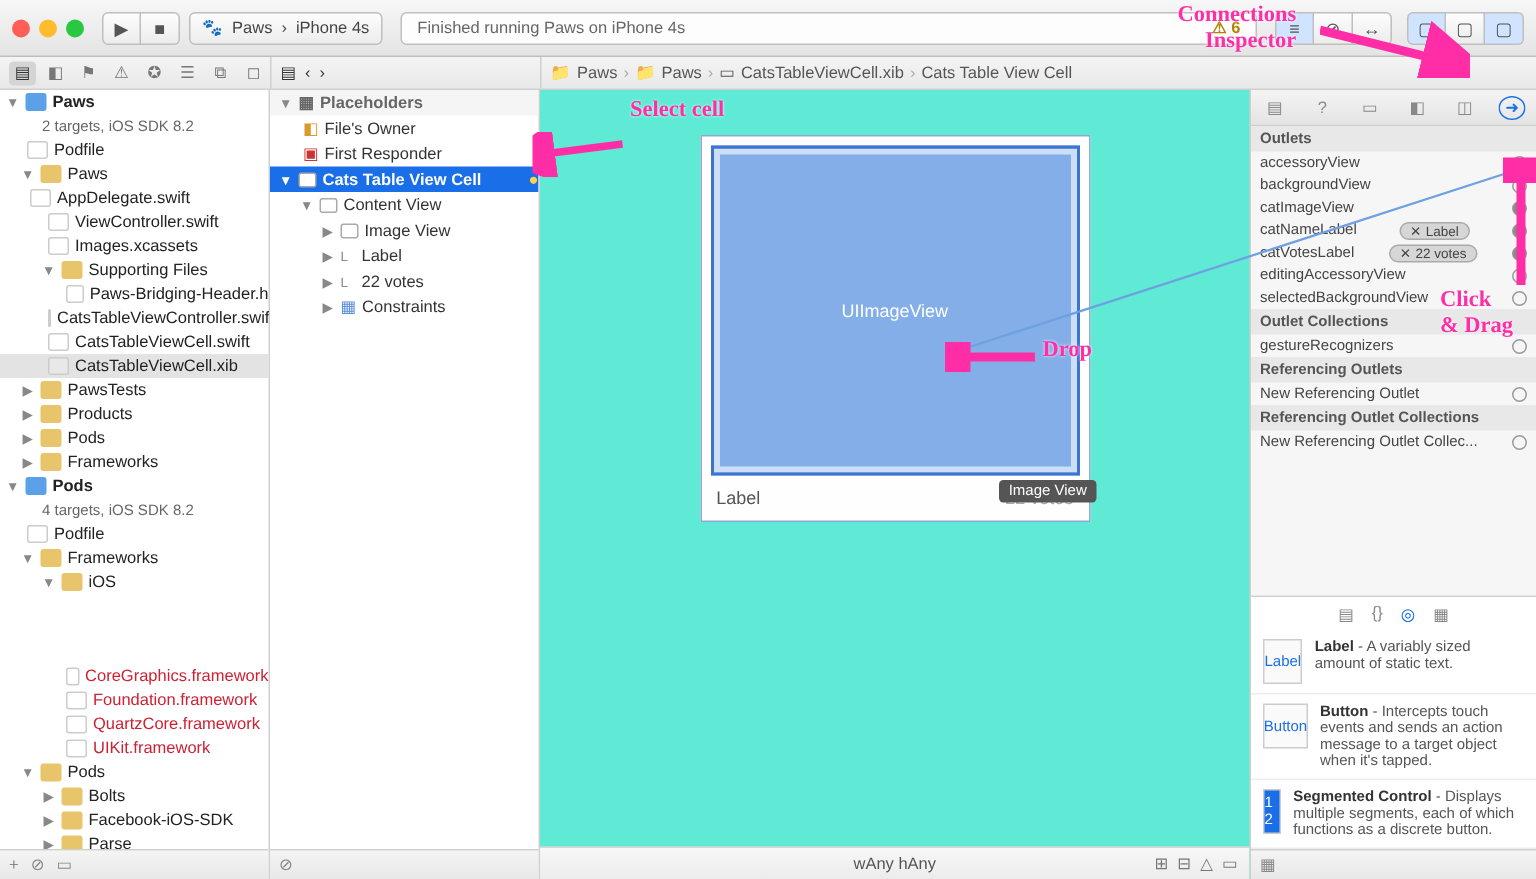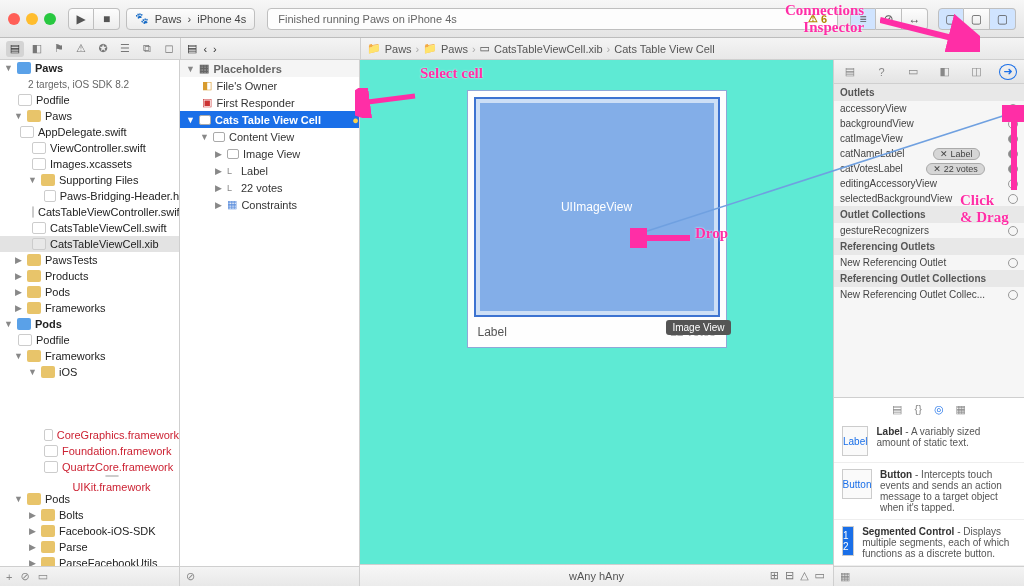--- a/index.html
+++ b/index.html
@@ -226,20 +226,21 @@
       <div class="tree-row" style="padding-left:14px;">
           <span class="disclose">▶</span>
           <span class="fileicon fldr-yellow"></span>
           <span>Frameworks</span>
         </div>
       <div class="tree-row">
           <span class="disclose">▼</span>
           <span class="fileicon" style="background:#5aa1e8"></span>
           <b>Pods</b>
         </div>
+      <div class="tree-row sub" style="padding-left:28px;">4 targets, iOS SDK 8.2</div>
       <div class="tree-row" style="padding-left:18px;">
           <span class="fileicon xc-icon"></span>
           <span>Podfile</span>
         </div>
       <div class="tree-row" style="padding-left:14px;">
           <span class="disclose">▼</span>
           <span class="fileicon fldr-yellow"></span>
           <span>Frameworks</span>
         </div>
       <div class="tree-row" style="padding-left:28px;">
@@ -252,21 +253,21 @@
           <span>CoreGraphics.framework</span>
         </div>
       <div class="tree-row red-txt" style="padding-left:44px;">
           <span class="fileicon" style="background:#fff;border:1px solid #ccc;"></span>
           <span>Foundation.framework</span>
         </div>
       <div class="tree-row red-txt" style="padding-left:44px;">
           <span class="fileicon" style="background:#fff;border:1px solid #ccc;"></span>
           <span>QuartzCore.framework</span>
         </div>
-      <div class="tree-row red-txt" style="padding-left:44px;flex-direction:column;">
+      <div class="tree-row red-txt" style="padding-left:44px;">
           <span class="fileicon" style="background:#fff;border:1px solid #ccc;"></span>
           <span>UIKit.framework</span>
         </div>
       <div class="tree-row" style="padding-left:14px;">
           <span class="disclose">▼</span>
           <span class="fileicon fldr-yellow"></span>
           <span>Pods</span>
         </div>
       <div class="tree-row" style="padding-left:28px;">
           <span class="disclose">▶</span>

